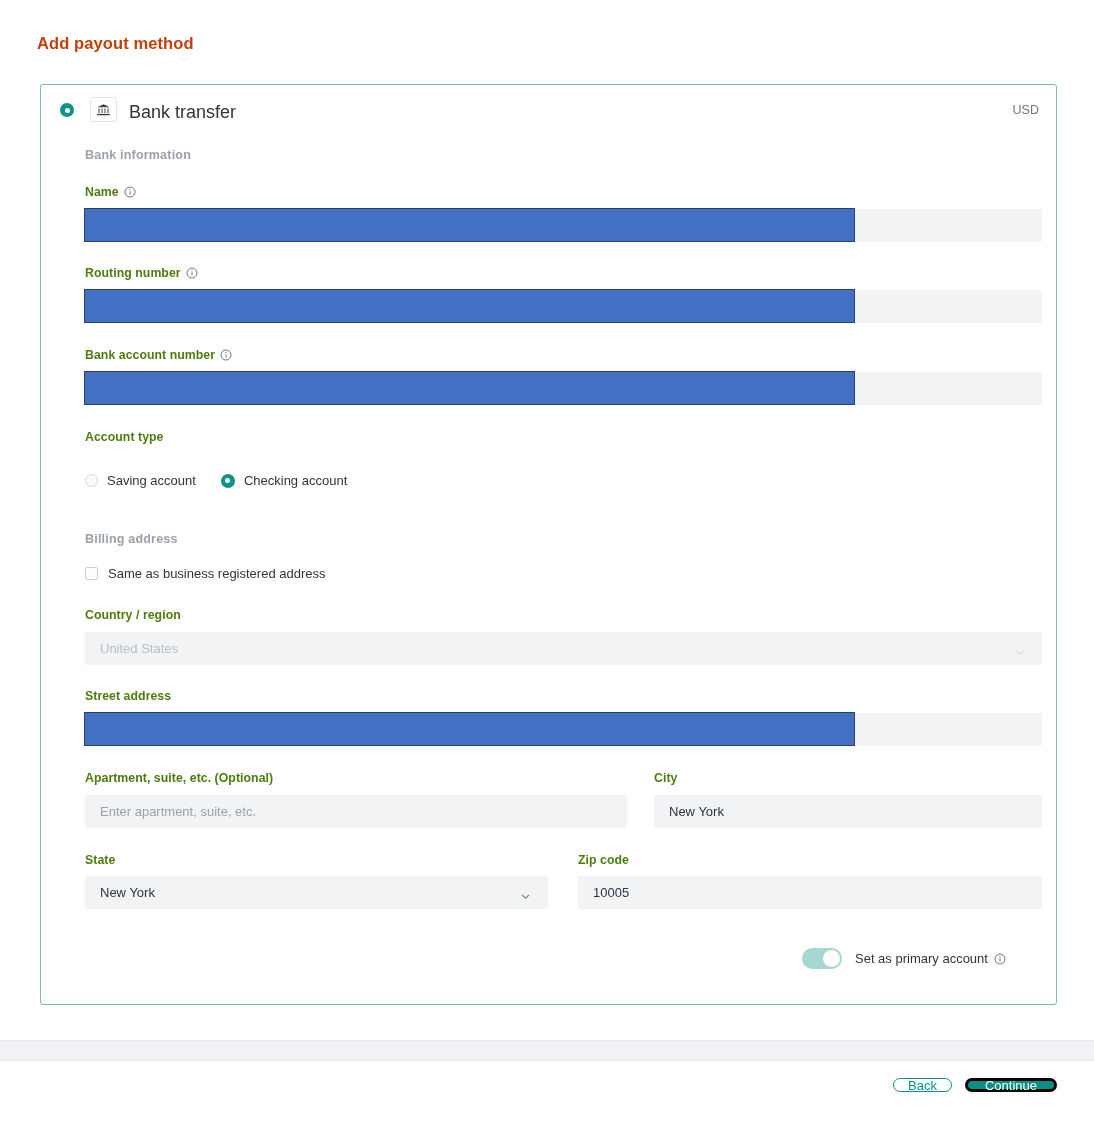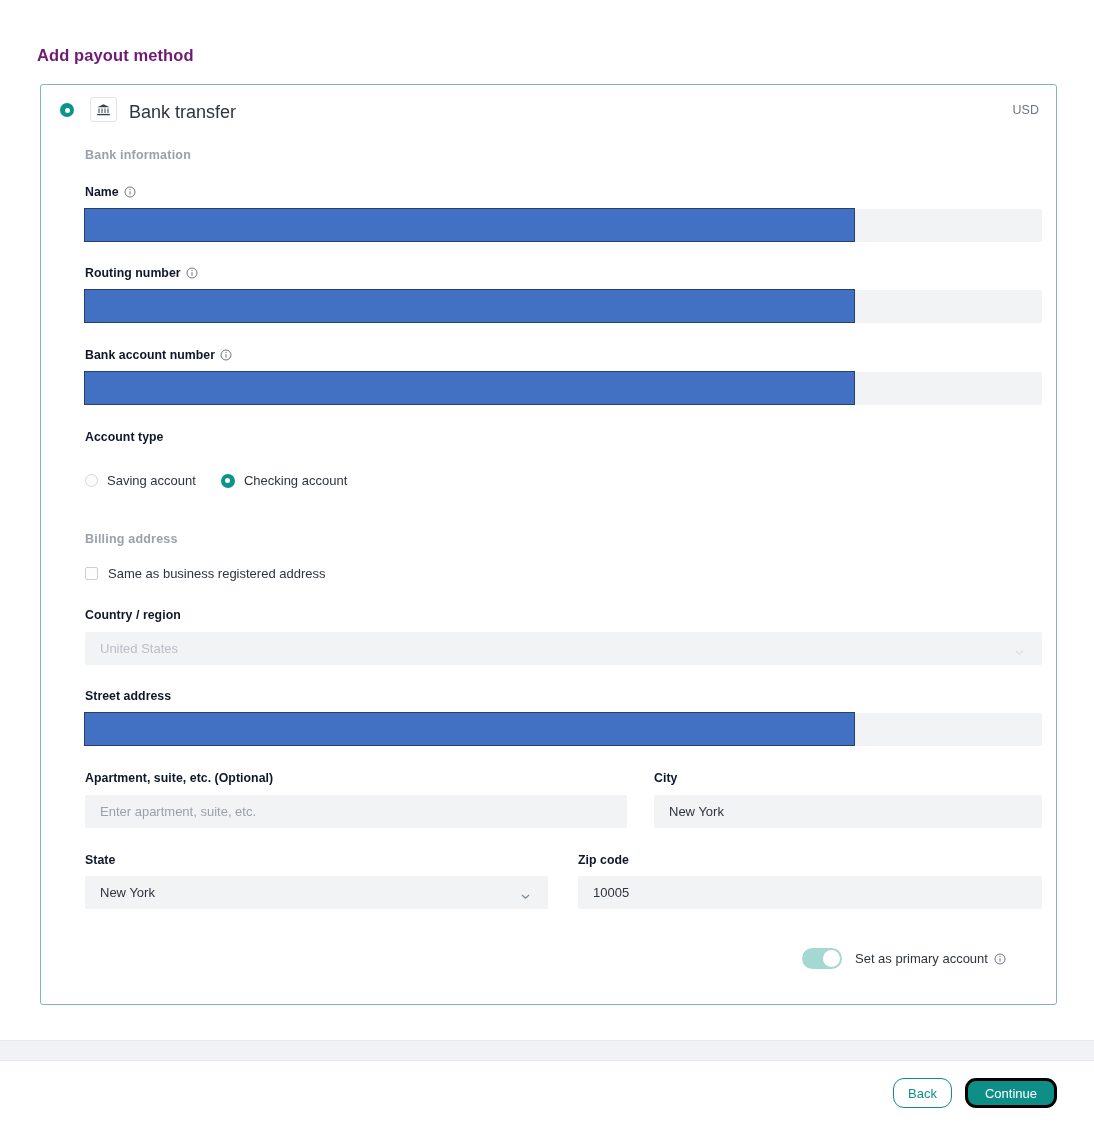--- a/index.html
+++ b/index.html
@@ -20,23 +20,22 @@
     background: #ffffff;
   }
 
   
   .page-title {
     position: absolute;
     left: 37px;
     top: 34px;
     font-size: 16.5px;
     font-weight: bold;
-    color: #701a75;
+    color: #c2410c;
     letter-spacing: .1px;
-    margin-top: 12px;
   }
 
   
   .card {
     position: absolute;
     left: 40px;
     top: 84px;
     width: 1017px;
     height: 921px;
     border: 1px solid #81b9b2;
@@ -94,21 +93,21 @@
     font-weight: bold;
     color: #9aa1ab;
     letter-spacing: .2px;
   }
 
   
   .field-label {
     position: absolute;
     font-size: 12.3px;
     font-weight: bold;
-    color: #0f172a;
+    color: #4d7c0f;
     letter-spacing: .05px;
     white-space: nowrap;
     display: flex;
     align-items: center;
     gap: 5px;
   }
   .info-icon {
     display: inline-flex;
     width: 12px; height: 12px;
     flex: none;
@@ -209,21 +208,21 @@
   .footer-band {
     position: absolute;
     left: 0; top: 1040px;
     width: 1094px; height: 21px;
     background: #f1f2f5;
     border-top: 1px solid #e7e9ed;
     border-bottom: 1px solid #e7e9ed;
   }
   .btn {
     position: absolute;
-    height: 30px;
+    height: 14px;
     border-radius: 11px;
     display: flex; align-items: center; justify-content: center;
     font-size: 13px;
     cursor: pointer;
   }
   .btn-back {
     left: 893px; top: 1078px;
     width: 59px;
     background: #ffffff;
     border: 1px solid #0d8f87;

